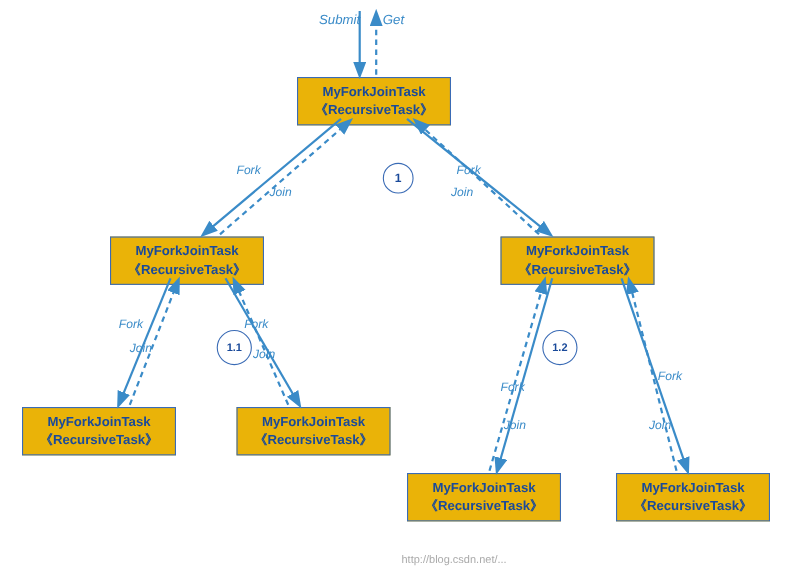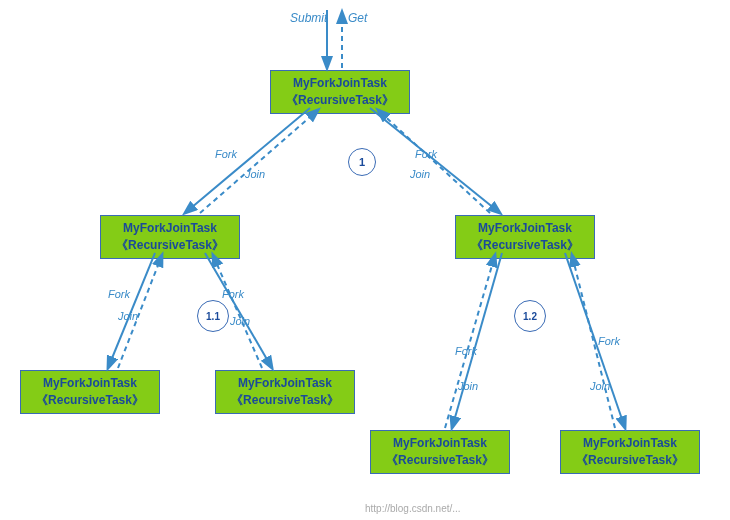--- a/index.html
+++ b/index.html
@@ -14,21 +14,21 @@
     svg {
       position: absolute;
       top: 0; left: 0;
       width: 730px;
       height: 520px;
       pointer-events: none;
     }
     .node {
       position: absolute;
       border: 1.5px solid #3a6bb5;
-      background: #84cc16;
+      background: #eab308;
       text-align: center;
       padding: 4px 8px;
       font-size: 12px;
       color: #1a4a9a;
       line-height: 1.4;
     }
     .node .title { font-weight: bold; }
     .node .stereotype { font-style: normal; font-weight: bold; }
     .circle-label {
       position: absolute;
@@ -82,21 +82,21 @@
   <div class="title">MyForkJoinTask</div>
   <div class="stereotype">《RecursiveTask》</div>
 </div>
 
 <div class="circle-label" style="left:348px;top:148px;">
   <span>1</span>
 </div>
 <div class="circle-label" style="left:197px;top:300px;width:32px;height:32px;font-size:10px;">
   <span>1.1</span>
 </div>
-<div class="circle-label" style="left:514px;top:300px;width:32px;height:32px;font-size:10px;">
+<div class="circle-label" style="left:493px;top:300px;width:32px;height:32px;font-size:10px;">
   <span>1.2</span>
 </div>
 
 <svg>
   <defs>
     <marker id="arrowSolid" markerWidth="8" markerHeight="8" refX="6" refY="3" orient="auto">
       <path d="M0,0 L0,6 L8,3 z" fill="#3a8bc8"></path>
     </marker>
     <marker id="arrowDashed" markerWidth="8" markerHeight="8" refX="6" refY="3" orient="auto">
       <path d="M0,0 L0,6 L8,3 z" fill="#3a8bc8"></path>

